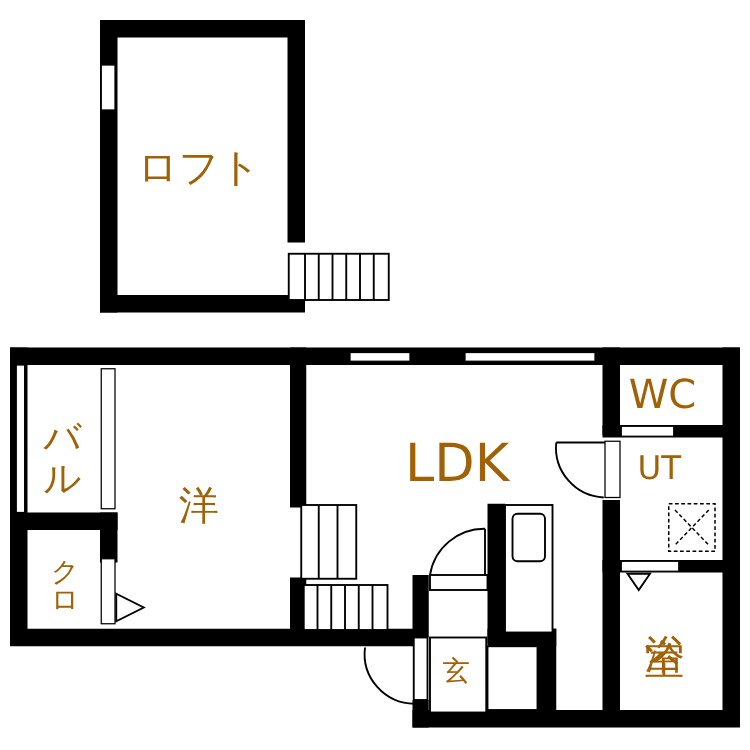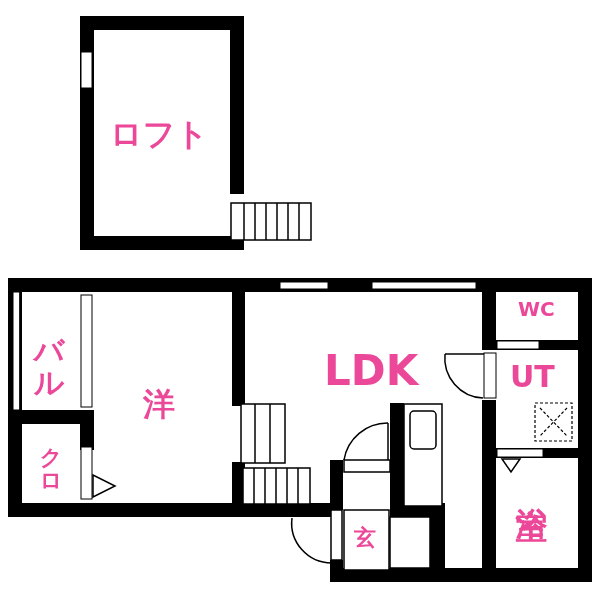--- a/index.html
+++ b/index.html
@@ -1,18 +1,18 @@
 <!DOCTYPE html>
 <html><head>
 <meta charset="utf-8">
 <style>
   html, body { margin: 0; padding: 0; background: #ffffff; }
   body { width: 600px; height: 600px; position: relative; overflow: hidden; font-family: "DejaVu Sans", sans-serif; }
   svg { position: absolute; left: 0; top: 0; }
-  .lbl { position: absolute; color: #ec4899; font-family: "DejaVu Sans", sans-serif; line-height: 1; white-space: nowrap; font-weight: bold; }
+  .lbl { position: absolute; color: #a16207; font-family: "DejaVu Sans", sans-serif; line-height: 1; white-space: nowrap; }
   .vert { writing-mode: vertical-rl; text-orientation: upright; letter-spacing: 2px; }
 </style>
 </head>
 <body>
 
 <svg width="600" height="600" viewBox="0 0 600 600">
 
   <g fill="#000">
     <rect x="80" y="16" width="164" height="14"></rect>
     <rect x="80" y="16" width="14" height="234"></rect>
@@ -124,16 +124,16 @@
   </g>
 
   <polygon points="502,459 520,459 511,472" fill="#fff" stroke="#000" stroke-width="1.5"></polygon>
 </svg>
 
 <div class="lbl" style="left:110px; top:118px; font-size:32px;">ロフト</div>
 <div class="lbl vert" style="left:34px; top:316px; font-size:30px;">バル</div>
 <div class="lbl vert" style="left:40px; top:432px; font-size:22px;">クロ</div>
 <div class="lbl" style="left:143px; top:388px; font-size:32px;">洋</div>
 <div class="lbl" style="left:324px; top:350px; font-size:42px;">LDK</div>
-<div class="lbl" style="left:518px; top:299px; font-size:20px;">WC</div>
-<div class="lbl" style="left:510px; top:362px; font-size:30px;">UT</div>
+<div class="lbl" style="left:503px; top:299px; font-size:32px;">WC</div>
+<div class="lbl" style="left:510px; top:362px; font-size:26px;">UT</div>
 <div class="lbl vert" style="left:516px; top:482px; font-size:32px;">浴室</div>
 <div class="lbl" style="left:354px; top:527px; font-size:22px;">玄</div>
 
 </body></html>

